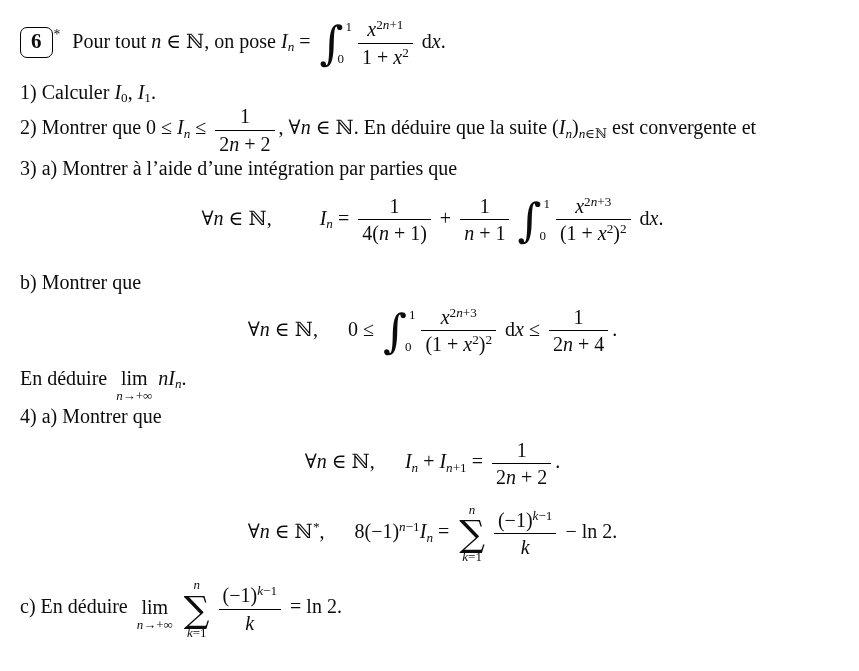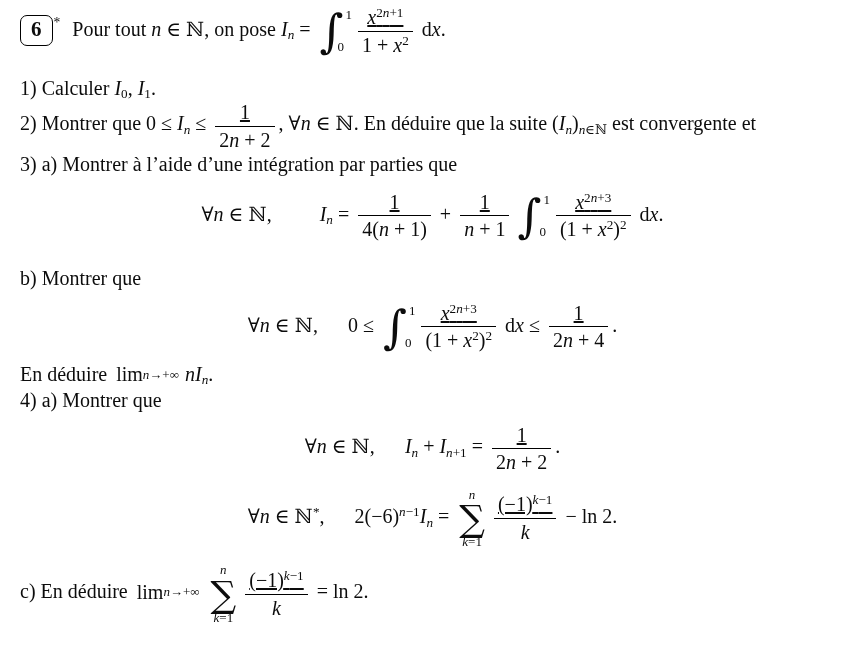--- a/index.html
+++ b/index.html
@@ -4,60 +4,60 @@
 <style>
   * { box-sizing: border-box; }
   html, body { margin: 0; padding: 0; }
   body {
     width: 859px; height: 671px;
     background: #ffffff; color: #0c0c0c;
     font-family: "Liberation Serif", "DejaVu Serif", "DejaVu Sans", serif;
     font-size: 20px;
     overflow: hidden;
   }
-  .page { padding: 6px 14px 0 20px; }
+  .page { padding: 18px 14px 0 20px; }
   .line { line-height: 1.32; }
   i, .it { font-style: italic; }
   .sp { font-size: 0.66em; vertical-align: 0.55em; line-height: 0; }
   .sb { font-size: 0.66em; vertical-align: -0.25em; line-height: 0; }
   
   .exbox {
     display: inline-block; border: 1.6px solid #000; border-radius: 7px;
     padding: 0px 10px 2px; font-weight: bold; font-size: 21px; line-height: 27px;
     margin-right: 1px;
   }
   .star { font-size: 0.68em; vertical-align: 0.65em; line-height: 0; }
   .hsp { display: inline-block; width: 12px; }
   .dxsp { display: inline-block; width: 5px; }
   
   .frac { display: inline-block; vertical-align: middle; text-align: center; margin: 0 4px; line-height: 1.12; }
-  .frac .fnum { display: block; padding: 0 4px 2px; text-decoration: underline; }
+  .frac .fnum { display: block; padding: 0 4px 2px; }
   .frac .fden { display: block; border-top: 1.4px solid #000; padding: 2px 4px 0; }
   
   .int { display: inline-flex; align-items: stretch; vertical-align: middle; margin: 0 2px 0 4px; }
   .int .isign { font-size: 46px; line-height: 50px; font-family: "DejaVu Serif", serif; }
   .int .ilims { display: flex; flex-direction: column; justify-content: space-between; font-size: 13px; line-height: 1; padding: 2px 0 3px; }
   .int .iup { margin-left: 2px; }
   .int .ilo { margin-left: -6px; }
   
   .sum { display: inline-flex; flex-direction: column; align-items: center; vertical-align: middle; margin: 0 5px; line-height: 1; }
   .sum .ssup, .sum .sslo { font-size: 13px; line-height: 1.1; }
   .sum .ssign { font-size: 36px; line-height: 0.92; font-family: "DejaVu Serif", serif; }
   
-  .limop { display: inline-flex; align-items: center; line-height: 1.05; margin: 0 6px 0 4px; }
+  .limop { display: inline-flex; flex-direction: column; align-items: center; line-height: 1.05; margin: 0 6px 0 4px; }
   .limop .ls { font-size: 13px; }
   
   .disp { text-align: center; line-height: 1; }
   .gapA { display: inline-block; width: 2.4em; }
   .gapB { display: inline-block; width: 1.5em; }
   .m1  { margin: 13px 0 24px; }
   .m2  { margin: 11px 0 9px; }
   .m3  { margin: 10px 0 8px; }
   .m4  { margin: 14px 0 6px; }
-  .mt  { margin-top: 19px; }
+  .mt  { margin-top: 11px; }
   .mt2 { margin-top: 14px; }
 </style>
 </head>
 <body>
 
 <div class="page">
 
   <div class="line"><span class="exbox"><span>6</span></span><span class="star">*</span><span class="hsp"></span><span>Pour tout </span><span><i>n</i> ∈ ℕ</span><span>, on pose </span><span class="it">I</span><span class="sb it">n</span><span> = </span><span class="int">
         <span class="isign">∫</span>
         <span class="ilims">
@@ -93,21 +93,21 @@
   <div class="line"><span>En déduire </span><span class="limop">
         <span class="lw">lim</span>
         <span class="ls"><i>n</i>→+∞</span>
       </span><span><i>n</i><i>I</i></span><span class="sb it">n</span><span>.</span></div>
 
   <div class="line"><span>4) a) Montrer que</span></div>
 
   <div class="disp m3"><span>∀<i>n</i> ∈ ℕ,</span><span class="gapB"></span><span class="it">I</span><span class="sb it">n</span><span> + </span><span class="it">I</span><span class="sb"><i>n</i>+1</span><span> = </span><span class="frac"><span class="fnum">1</span><span class="fden">2<i>n</i> + 2</span></span><span>.</span></div>
 
 
-  <div class="disp m4"><span>∀<i>n</i> ∈ ℕ</span><span class="sp">*</span><span>,</span><span class="gapB"></span><span>2(−6)</span><span class="sp"><i>n</i>−1</span><span class="it">I</span><span class="sb it">n</span><span> = </span><span class="sum">
+  <div class="disp m4"><span>∀<i>n</i> ∈ ℕ</span><span class="sp">*</span><span>,</span><span class="gapB"></span><span>8(−1)</span><span class="sp"><i>n</i>−1</span><span class="it">I</span><span class="sb it">n</span><span> = </span><span class="sum">
         <span class="ssup it">n</span>
         <span class="ssign">∑</span>
         <span class="sslo"><i>k</i>=1</span>
       </span><span class="frac"><span class="fnum"><span>(−1)</span><span class="sp"><i>k</i>−1</span></span><span class="fden it">k</span></span><span> − </span><span>ln 2</span><span>.</span></div>
 
   <div class="line m4"><span>c) En déduire </span><span class="limop">
         <span class="lw">lim</span>
         <span class="ls"><i>n</i>→+∞</span>
       </span><span class="sum">
         <span class="ssup it">n</span>

